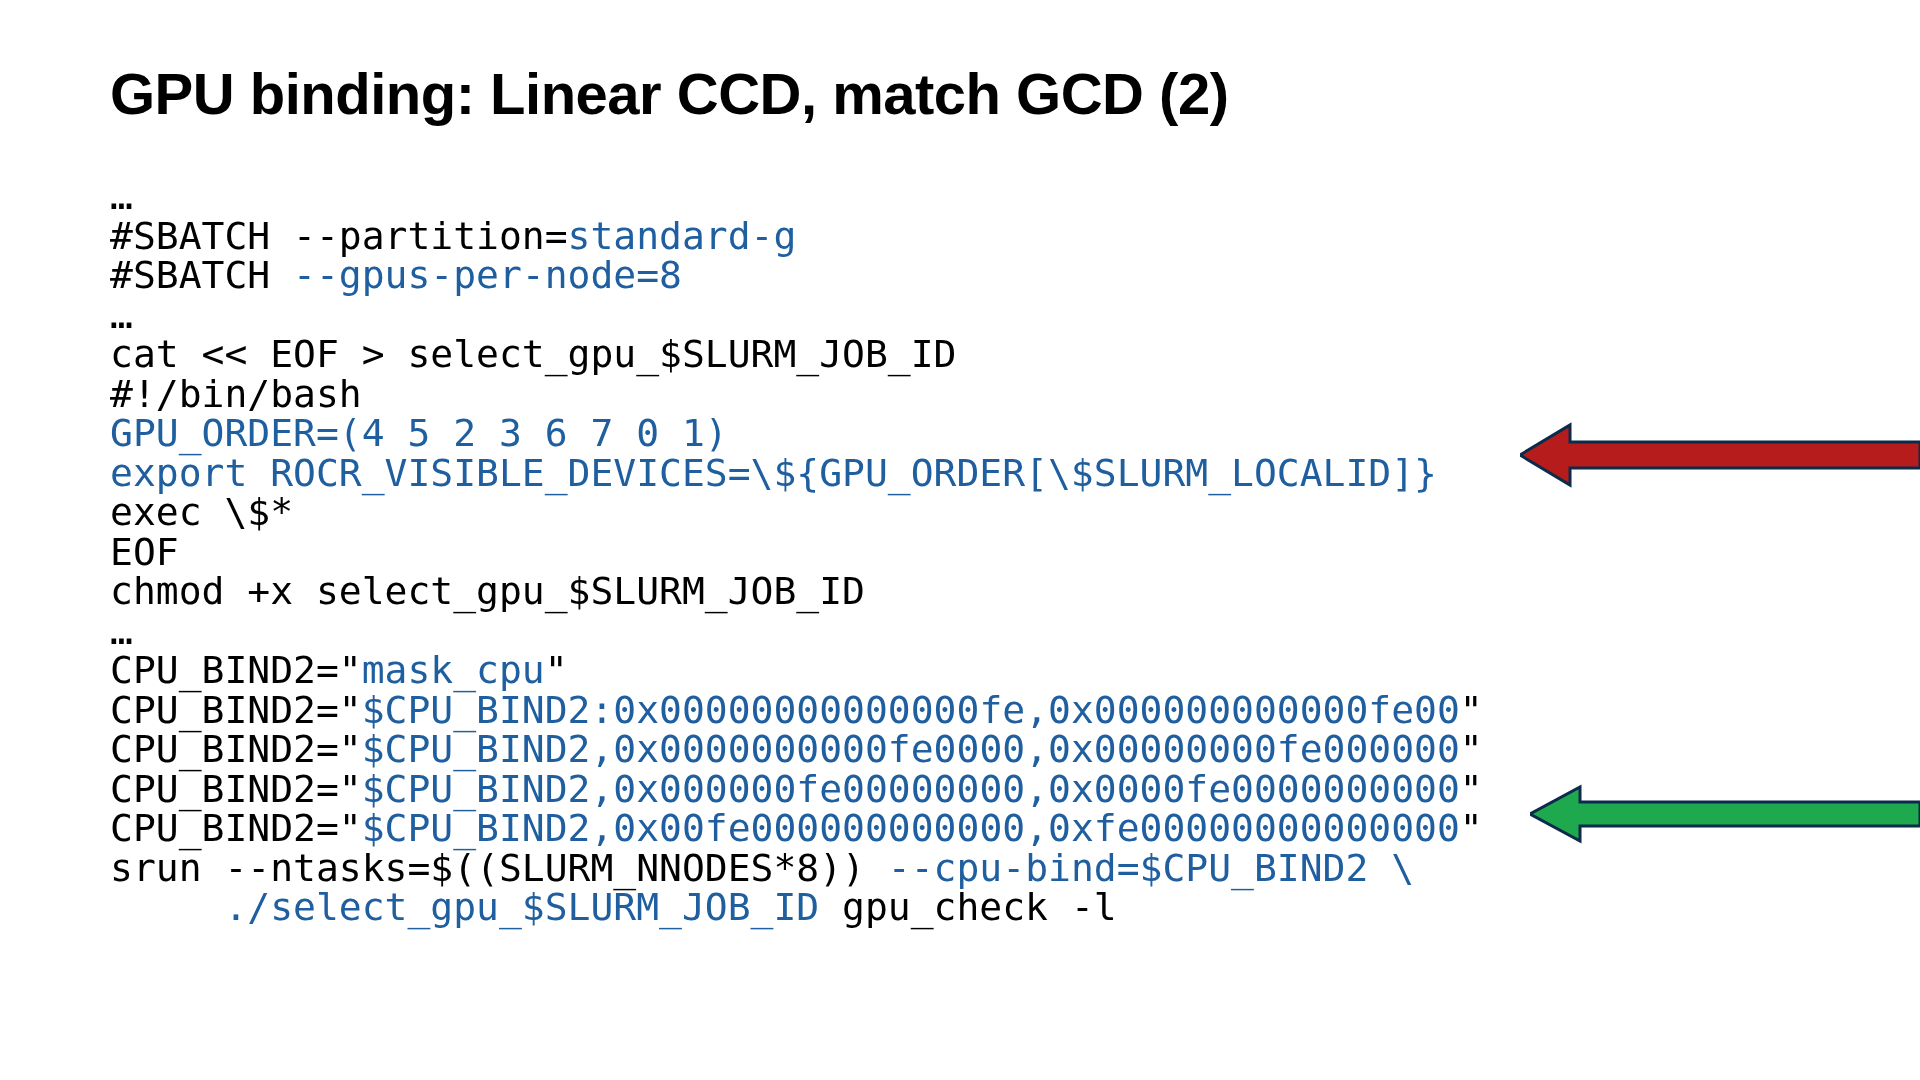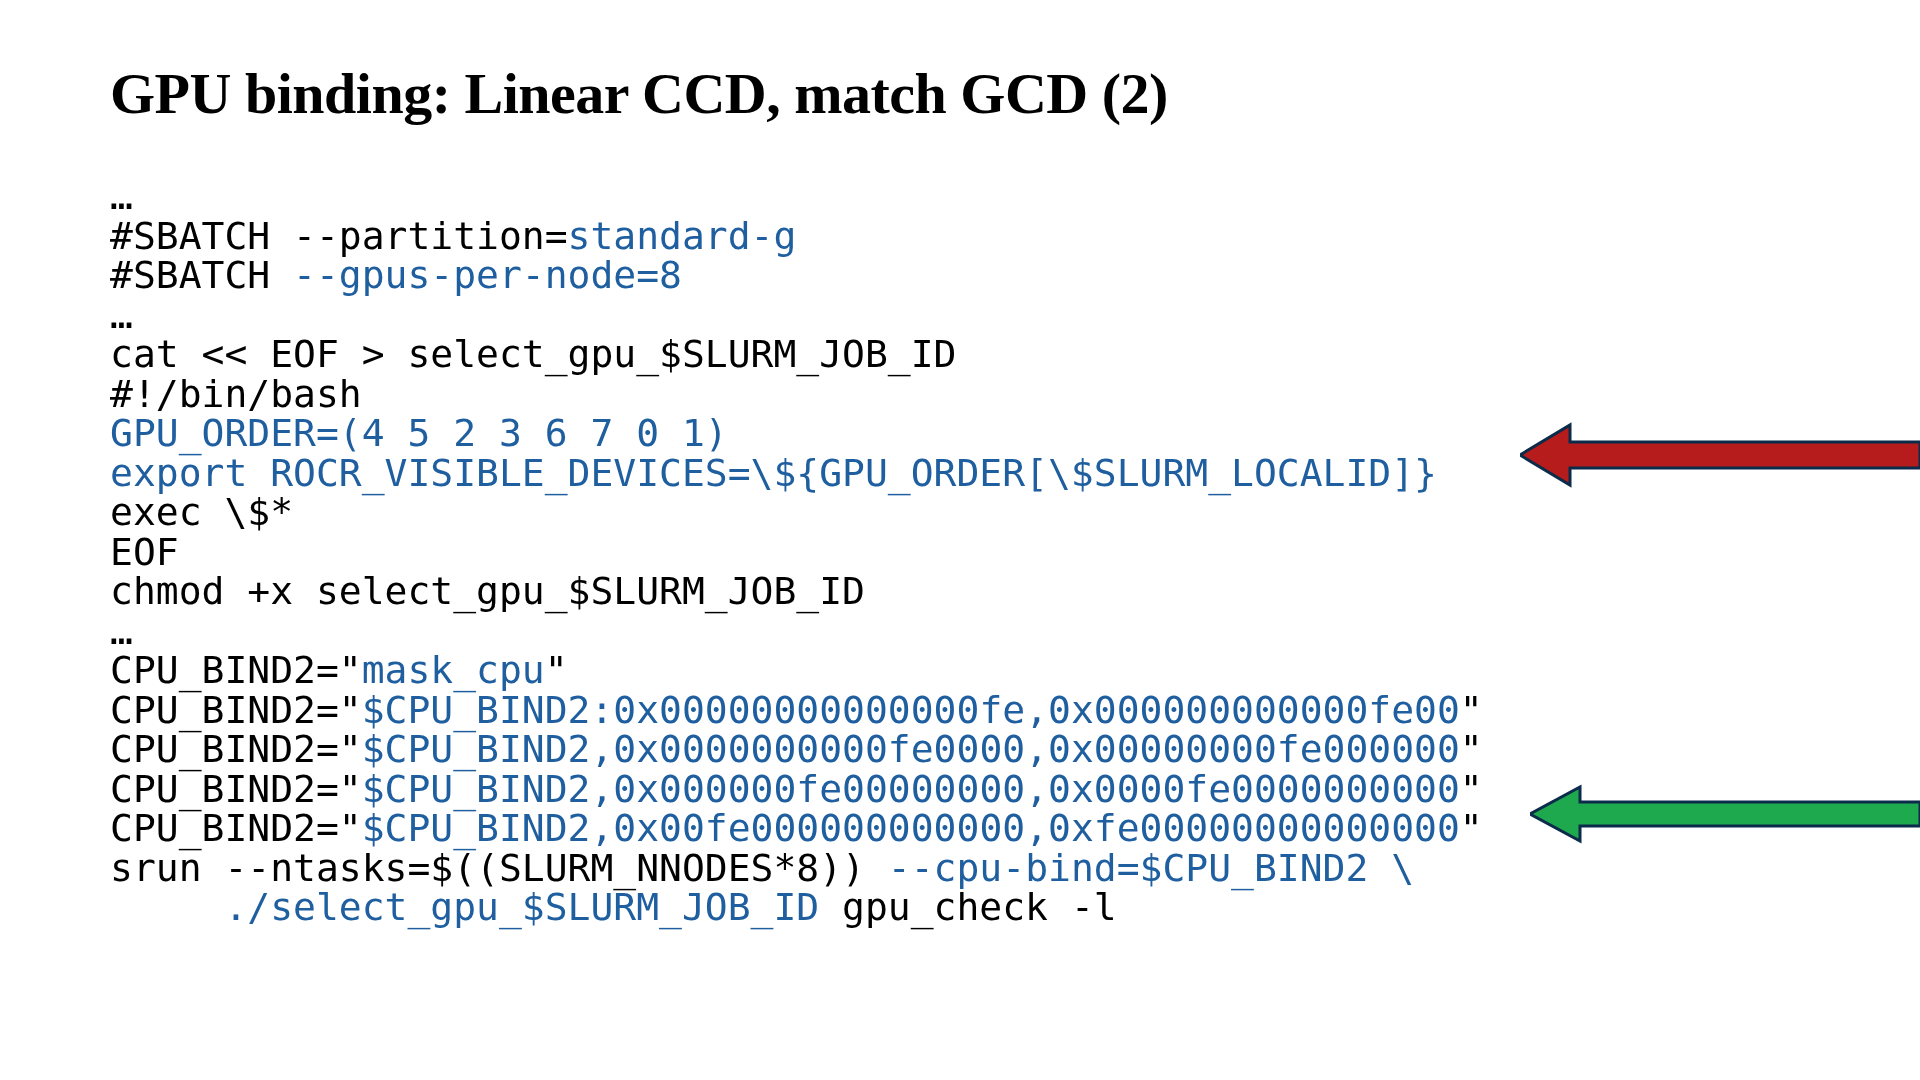--- a/index.html
+++ b/index.html
@@ -12,21 +12,21 @@
     overflow: hidden;
   }
   .slide {
     position: relative;
     width: 1920px;
     height: 1080px;
     box-sizing: border-box;
     padding: 60px 100px 60px 110px;
   }
   .title {
-    font-family: Liberation Serif, serif;
+    font-family: Liberation Sans, sans-serif;
     font-weight: 900;
     font-size: 58px;
     color: #000;
     letter-spacing: -0.5px;
     margin: 0 0 50px 0;
   }
   .code {
     font-family: Consolas, "DejaVu Sans Mono", Menlo, monospace;
     font-size: 38px;
     line-height: 1.04;

